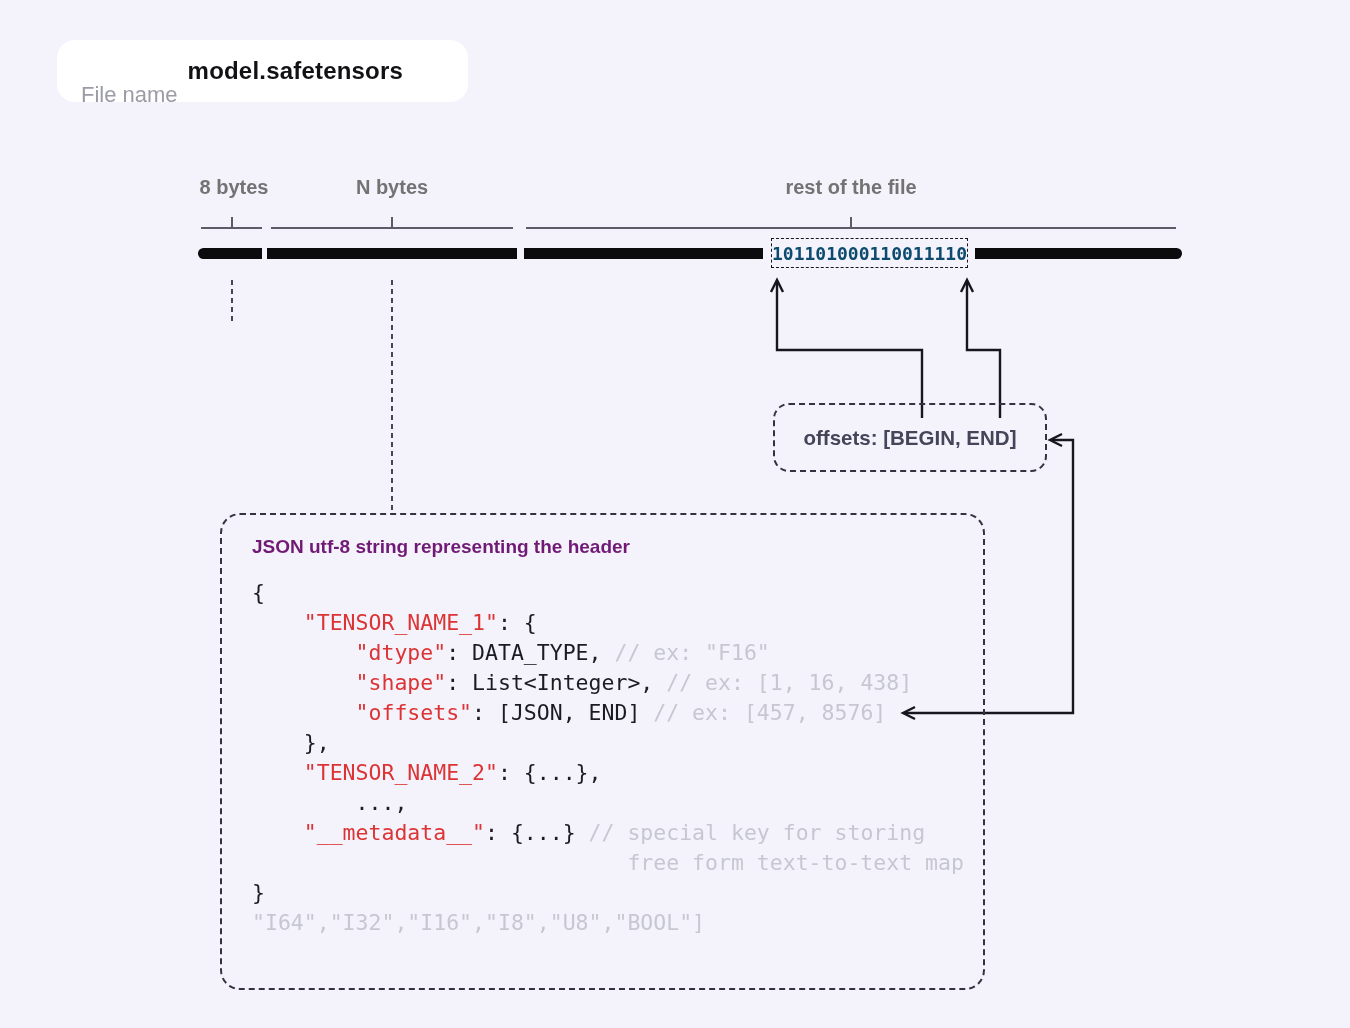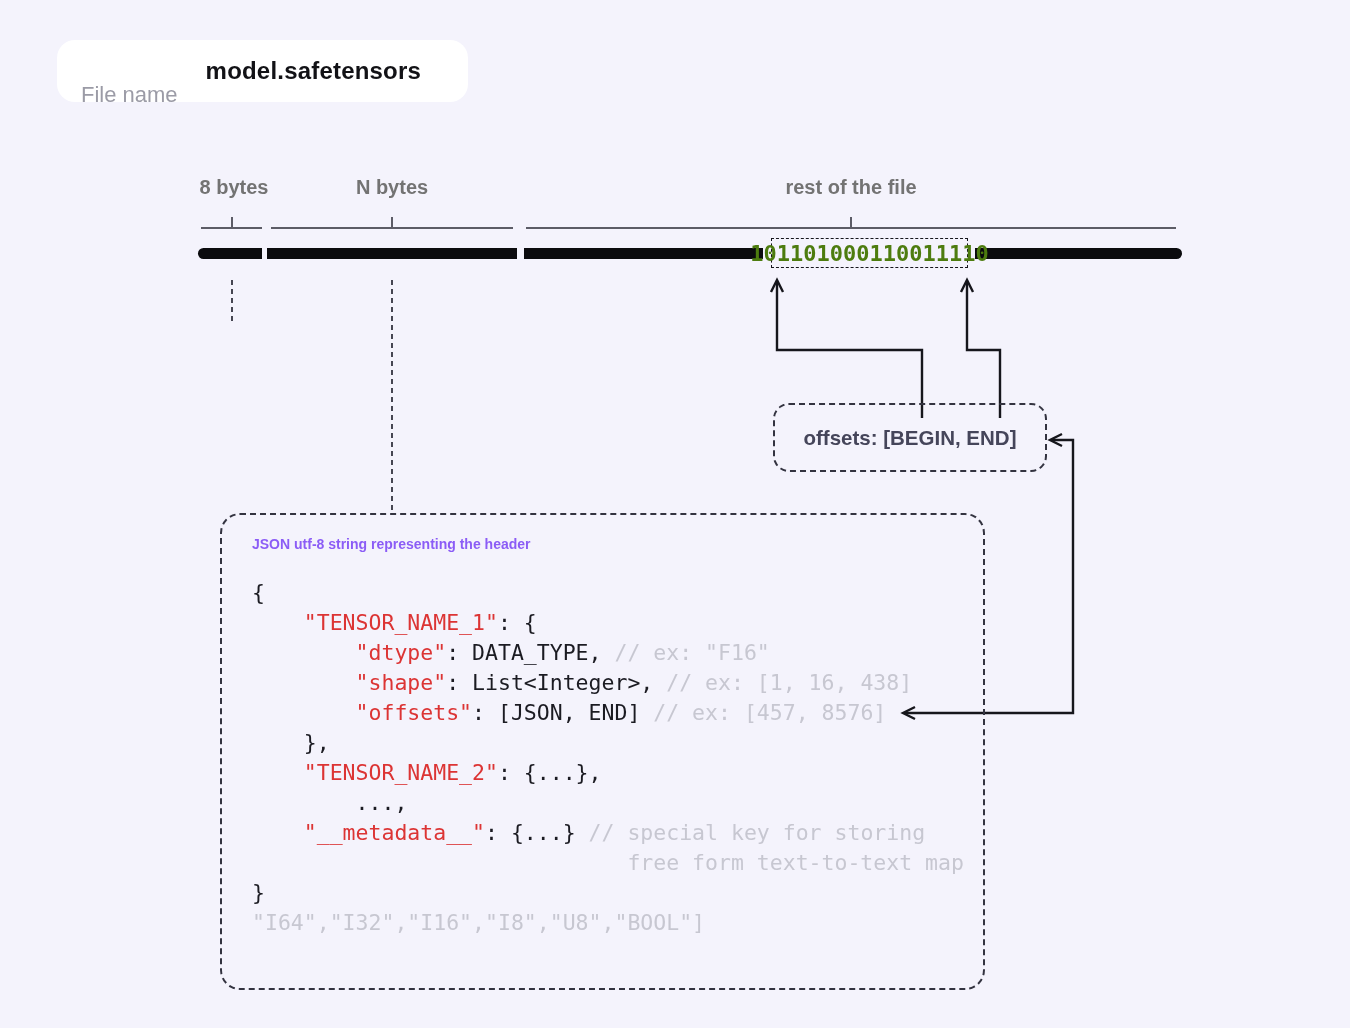--- a/index.html
+++ b/index.html
@@ -12,37 +12,37 @@
   }
   svg.overlay{position:absolute;left:0;top:0;pointer-events:none;}
 
   
   .pill{
     position:absolute;left:57px;top:40px;width:411px;height:62px;
     background:#ffffff;border-radius:18px;
     display:flex;align-items:center;padding-left:24px;box-sizing:border-box;
   }
   .pill-label{font-size:22px;color:#9b9ba6;margin-top:48px;}
-  .pill-value{font-size:24px;font-weight:bold;color:#121216;margin-left:28px;letter-spacing:.2px;}
+  .pill-value{font-size:24px;font-weight:bold;color:#121216;margin-left:10px;letter-spacing:.2px;}
 
   
   .seg-label{
     position:absolute;top:176px;transform:translateX(-50%);
     font-size:20px;font-weight:bold;color:#737373;white-space:nowrap;
   }
 
   
   .binary-box{
     position:absolute;left:771px;top:238px;width:197px;height:30px;
     border:1.5px dashed #16161c;box-sizing:border-box;
     display:flex;align-items:center;justify-content:center;
   }
   .binary-box span{
     font-family:"DejaVu Sans Mono",monospace;font-weight:bold;
-    font-size:22px;color:#4d7c0f;white-space:nowrap;
+    font-size:18px;color:#0c4a6e;white-space:nowrap;
   }
 
   
   .dash-box{
     position:absolute;border:2px dashed #333340;border-radius:16px;
     box-sizing:border-box;color:#45455a;font-weight:bold;
   }
   .n-box{left:58px;top:327px;width:290px;height:115px;padding:17px 0 0 25px;}
   .n-box .ln{font-size:20.5px;line-height:40px;white-space:nowrap;}
   .offsets-box{
@@ -50,21 +50,21 @@
     display:flex;align-items:center;justify-content:center;font-size:20.5px;
   }
 
   
   .json-box{
     left:220px;top:513px;width:765px;height:477px;border-radius:20px;
     font-weight:normal;
   }
   .json-title{
     position:absolute;left:30px;top:21px;
-    font-size:14px;font-weight:bold;color:#8b5cf6;white-space:nowrap;
+    font-size:19px;font-weight:bold;color:#701a75;white-space:nowrap;
   }
   .code{
     position:absolute;left:30px;top:63px;
     font-family:"DejaVu Sans Mono",monospace;font-size:21.5px;line-height:30px;
     color:#1b1b22;
   }
   .code-line{height:30px;white-space:pre;}
   .tok-code{color:#1b1b22;}
   .tok-red{color:#dc3434;}
   .tok-comment{color:#c7c7d1;}

